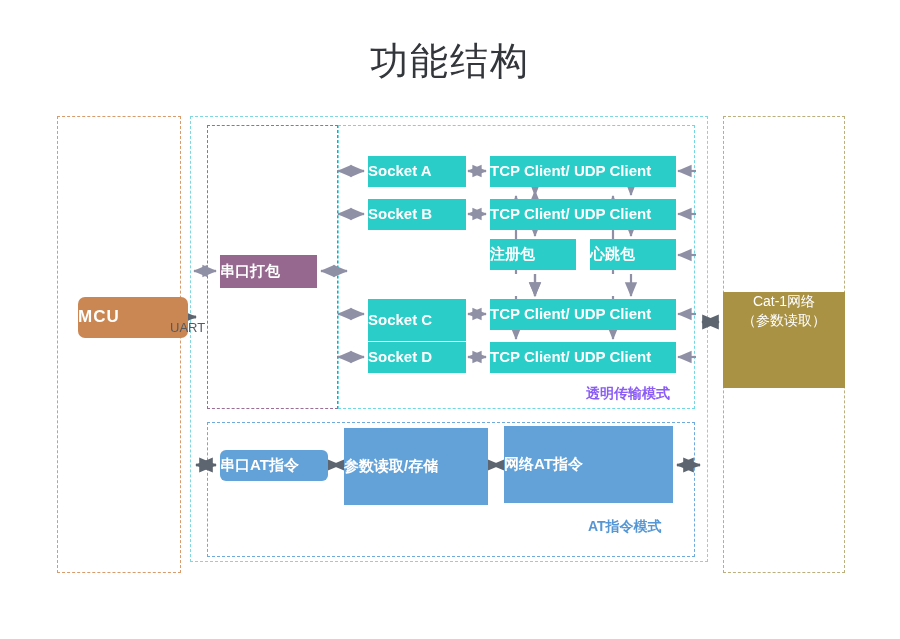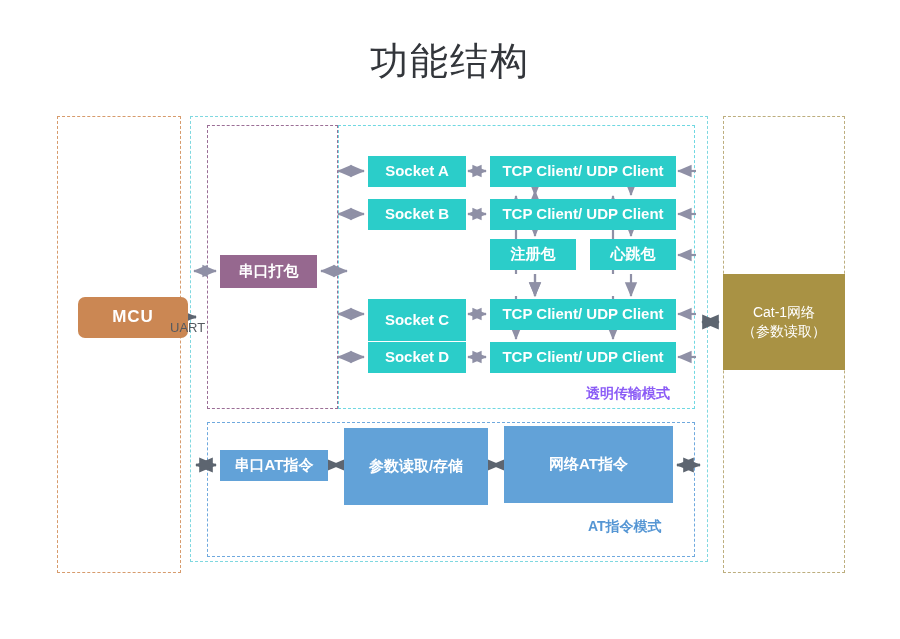--- a/index.html
+++ b/index.html
@@ -26,21 +26,21 @@
   .frame-mcu{left:57px;top:116px;width:124px;height:457px;border:1.6px dashed #d79b6c;}
   .frame-outer-cyan{left:190px;top:116px;width:518px;height:446px;border:1.6px dashed #7fd8e0;}
   .frame-purple{left:207px;top:125px;width:131px;height:284px;border:1.6px dashed #9b6e96;}
   .frame-trans{left:338px;top:125px;width:357px;height:284px;border:1.6px dashed #6fd8e2;}
   .frame-at{left:207px;top:422px;width:488px;height:135px;border:1.6px dashed #6fa9de;}
   .frame-net{left:723px;top:116px;width:122px;height:457px;border:1.6px dashed #bdae7e;}
 
   
   .box{
     position:absolute;box-sizing:border-box;
-    display:flex;align-items:center;justify-content:center;
+    display:flex;align-items:center;justify-content:flex-start;
     color:#ffffff;font-weight:bold;text-align:center;
     line-height:1.35;
   }
   .box.teal{background:#2bcdc9;font-size:15px;}
   .box.purple{background:#96688f;font-size:15px;}
   .box.orange{background:#cb8753;font-size:17px;letter-spacing:1px;border-radius:7px;}
   .box.olive{background:#a99244;font-size:14px;font-weight:normal;}
   .box.blue{background:#62a2d8;font-size:15px;}
 
   
@@ -53,25 +53,25 @@
   .b-sockD{left:368px;top:342px;width:98px;height:31px;}
 
   .b-tcp1{left:490px;top:156px;width:186px;height:31px;}
   .b-tcp2{left:490px;top:199px;width:186px;height:31px;}
   .b-tcp3{left:490px;top:299px;width:186px;height:31px;}
   .b-tcp4{left:490px;top:342px;width:186px;height:31px;}
 
   .b-reg{left:490px;top:239px;width:86px;height:31px;}
   .b-heart{left:590px;top:239px;width:86px;height:31px;}
 
-  .b-net{left:723px;top:274px;width:122px;height:96px;flex-direction:column;}
+  .b-net{left:723px;top:292px;width:122px;height:96px;flex-direction:column;}
   .b-net .l1{font-size:14px;}
   .b-net .l2{font-size:14px;}
 
-  .b-uart-at{left:220px;top:450px;width:108px;height:31px;}
+  .b-uart-at{left:220px;top:450px;width:108px;height:31px;border-radius:6px;}
   .b-param{left:344px;top:428px;width:144px;height:77px;}
   .b-netat{left:504px;top:426px;width:169px;height:77px;}
 
   
   .lbl{position:absolute;font-weight:bold;}
   .lbl-uart{left:170px;top:320px;font-size:13px;color:#555a60;font-weight:normal;text-align:right;}
   .lbl-trans{left:586px;top:385px;font-size:14px;color:#8b5cf6;}
   .lbl-atmode{left:588px;top:518px;font-size:14px;color:#5596d4;}
 
   .footnote{

